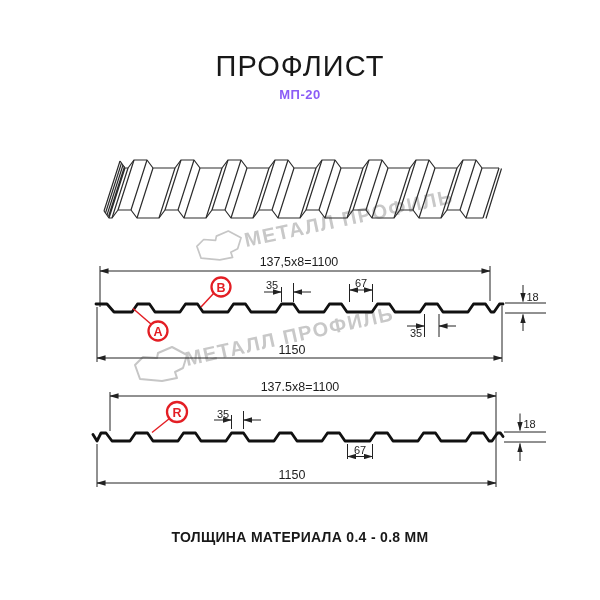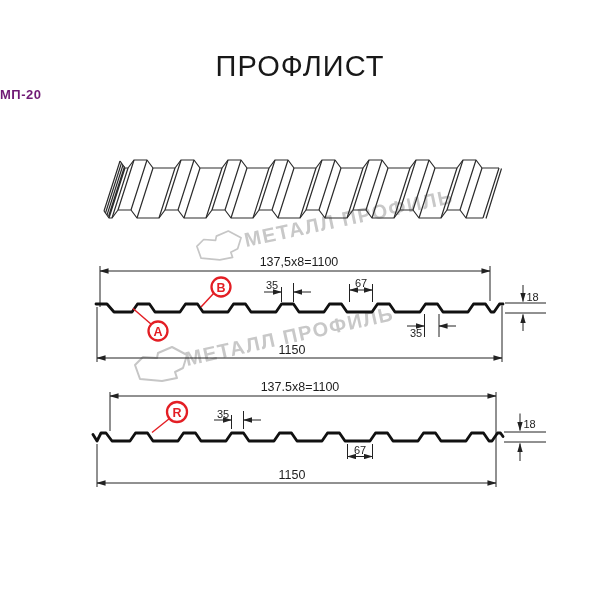--- a/index.html
+++ b/index.html
@@ -1,21 +1,21 @@
 <!DOCTYPE html>
 <html><head>
 <meta charset="utf-8">
 <style>
   html,body{margin:0;padding:0;background:#fff;}
   .page{position:relative;width:600px;height:600px;background:#ffffff;overflow:hidden;
         font-family:"Liberation Sans",sans-serif;}
   .page-title{position:absolute;top:50px;left:0;width:100%;text-align:center;
         font-size:29px;font-weight:normal;letter-spacing:1px;color:#181818;}
-  .page-subtitle{position:absolute;top:87px;left:0;width:100%;text-align:left;
-        font-size:13px;font-weight:600;letter-spacing:.5px;color:#701a75;}
+  .page-subtitle{position:absolute;top:87px;left:0;width:100%;text-align:center;
+        font-size:13px;font-weight:600;letter-spacing:.5px;color:#8b5cf6;}
   .footer-note{position:absolute;top:529px;left:0;width:100%;text-align:center;
         font-size:14px;font-weight:600;letter-spacing:.3px;color:#181818;}
   svg.drawing{position:absolute;left:0;top:0;}
   .wire{stroke:#2c2c2c;stroke-width:1.2;fill:none;stroke-linejoin:round;}
   .profile{stroke:#111;stroke-width:2.8;fill:none;stroke-linejoin:round;stroke-linecap:round;}
   .dim{stroke:#222;stroke-width:1;fill:none;}
   .thin{stroke:#222;stroke-width:1;fill:none;}
   text.dimtext{font-size:11px;fill:#1d1d1d;}
   text.dimbig{font-size:12.5px;fill:#1d1d1d;}
   .wm-text{font-size:20px;font-weight:bold;fill:#c8c8c8;letter-spacing:1.5px;}
@@ -189,13 +189,14 @@
       </g>
 
       <g>
         <line class="dim" x1="97" y1="444" x2="97" y2="487"></line>
         <line class="dim" x1="97" y1="483" x2="496" y2="483" marker-start="url(#arr)" marker-end="url(#arr)"></line>
         <text class="dimbig" x="292" y="478.5" text-anchor="middle">1150</text>
       </g>
     </g>
   </svg>
 
+  <div class="footer-note">ТОЛЩИНА МАТЕРИАЛА 0.4 - 0.8 ММ</div>
 </div>
 
 </body></html>

